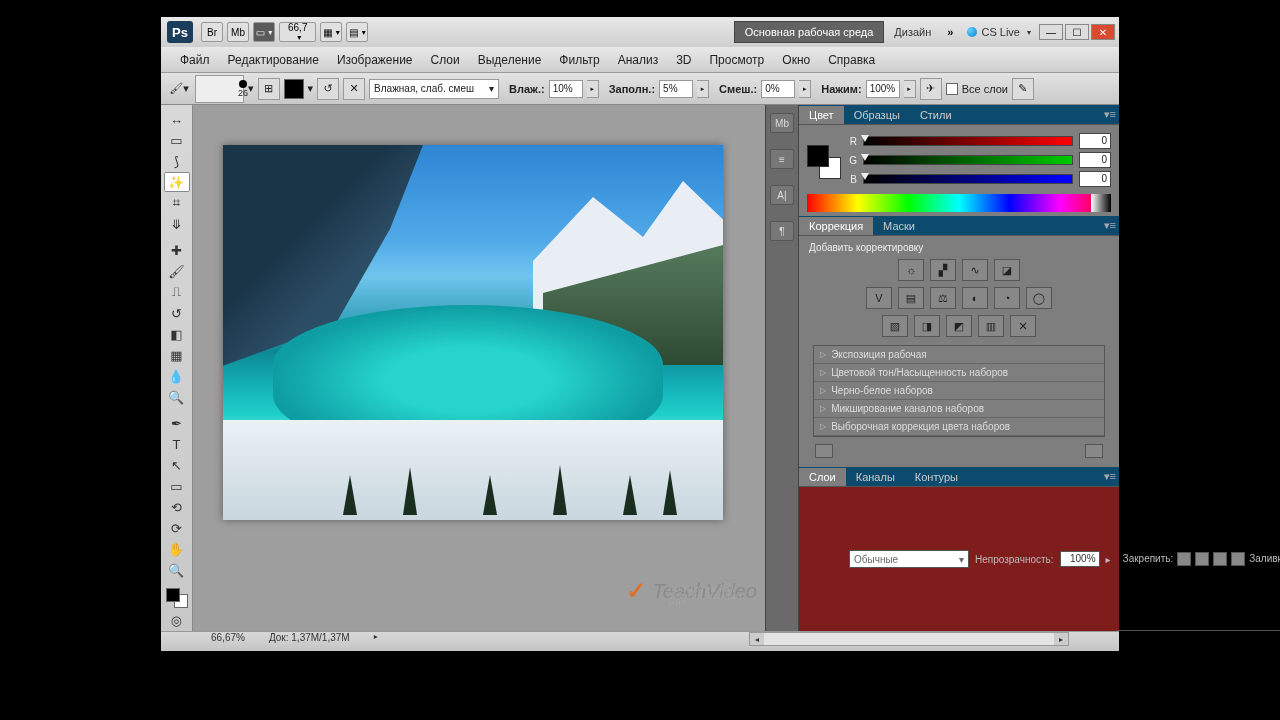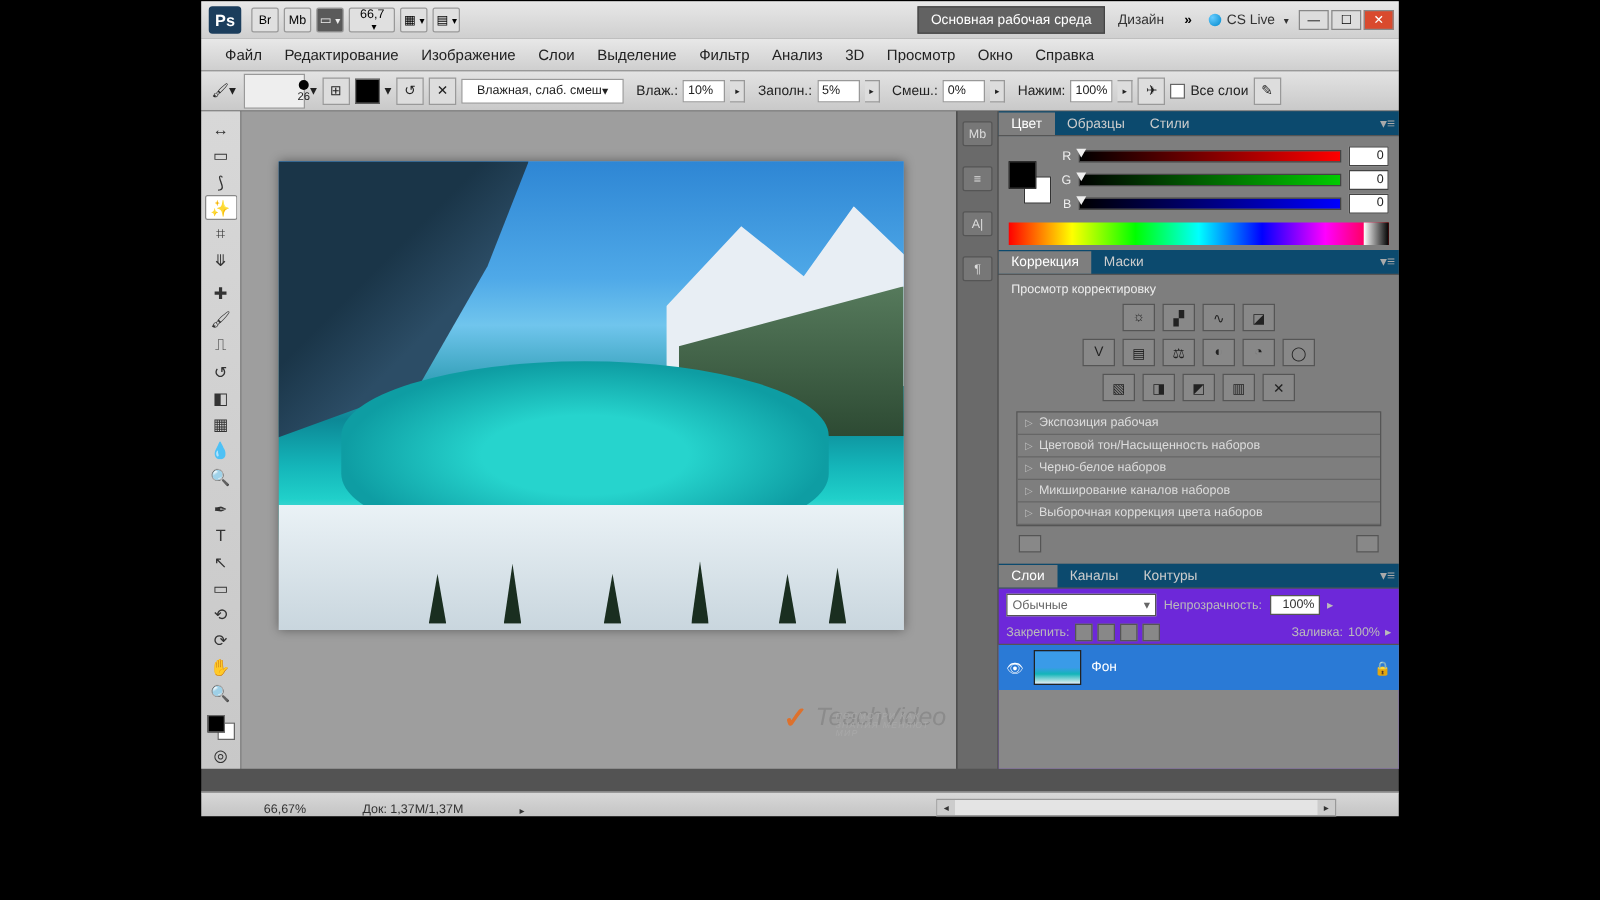--- a/index.html
+++ b/index.html
@@ -1,17 +1,17 @@
 <!DOCTYPE html>
 <html><head>
 <meta charset="utf-8">
 <style>
   * { box-sizing: border-box; margin: 0; padding: 0; font-family: Tahoma, Arial, sans-serif; }
   body { background: #000; width: 1280px; height: 720px; overflow: hidden; position: relative; }
-  .app-window { position: absolute; left: 160px; top: 0; width: 960px; height: 636px; background: #535353; border: 1px solid #000; }
+  .app-window { position: absolute; left: 160px; top: 16px; width: 960px; height: 636px; background: #535353; border: 1px solid #000; }
   
   
   .title-bar { height: 30px; background: linear-gradient(to bottom, #e8e8e8, #cfcfcf); display: flex; align-items: center; font-size: 11px; }
   .title-bar .ps-icon { width: 26px; height: 22px; margin: 0 6px; background: #1b3d5c; color: #fff; display: flex; align-items: center; justify-content: center; font-weight: bold; font-size: 13px; border-radius: 3px; }
   .title-bar .tb-btn { height: 20px; min-width: 22px; margin: 0 2px; background: #e0e0e0; border: 1px solid #999; border-radius: 2px; display: flex; align-items: center; justify-content: center; font-size: 10px; cursor: pointer; }
   .title-bar .tb-btn.wide { padding: 0 8px; flex-direction: column; }
   .title-bar .tb-btn.dark { background: #5a5a5a; color: #eee; }
   .title-bar .dropdown-arrow { font-size: 8px; margin-left: 3px; }
   .title-bar .spacer { flex: 1; }
   .title-bar .workspace-btn { padding: 0 10px; height: 22px; background: #626262; color: #fff; border: 1px solid #444; display: flex; align-items: center; font-size: 11px; }
@@ -28,22 +28,22 @@
   .menu-bar .menu-item { padding: 3px 9px; cursor: pointer; }
   
   
   .options-bar { height: 32px; background: linear-gradient(to bottom, #e3e3e3, #c9c9c9); display: flex; align-items: center; padding: 0 6px; font-size: 11px; color: #222; border-bottom: 1px solid #888; gap: 4px; }
   .options-bar .brush-icon { width: 24px; height: 20px; display: flex; align-items: center; justify-content: center; }
   .options-bar .brush-preview { width: 30px; height: 28px; display: flex; flex-direction: column; align-items: center; justify-content: center; border: 1px solid #999; background: #eee; padding-left: 47px; }
   .options-bar .brush-dot { width: 8px; height: 8px; background: #000; border-radius: 50%; }
   .options-bar .brush-size { font-size: 9px; }
   .options-bar .opt-btn { width: 22px; height: 22px; border: 1px solid #999; background: #ddd; display: flex; align-items: center; justify-content: center; }
   .options-bar .color-swatch { width: 20px; height: 20px; background: #000; border: 1px solid #666; }
-  .options-bar .mode-select { width: 130px; height: 20px; border: 1px solid #999; background: #fff; padding: 0 4px; font-size: 10px; display: flex; align-items: center; justify-content: center; }
-  .options-bar .opt-label { margin-left: 6px; }
+  .options-bar .mode-select { width: 130px; height: 20px; border: 1px solid #999; background: #fff; padding: 0 4px; font-size: 10px; display: flex; align-items: center; justify-content: space-between; }
+  .options-bar .opt-label { margin-left: 6px; font-weight: bold; }
   .options-bar .opt-input { width: 34px; height: 18px; border: 1px solid #999; background: #fff; text-align: right; padding: 0 3px; font-size: 10px; display: inline-flex; align-items: center; }
   .options-bar .opt-arrow { width: 12px; height: 18px; border: 1px solid #999; background: #ddd; border-left: none; display: inline-flex; align-items: center; justify-content: center; font-size: 7px; }
   .options-bar .chk { width: 12px; height: 12px; border: 1px solid #666; background: #fff; }
   
   
   .main-row { display: flex; height: calc(100% - 30px - 26px - 32px - 20px); }
   
   
   .toolbox { width: 32px; background: linear-gradient(to bottom, #d8d8d8, #c8c8c8); border-right: 1px solid #888; display: flex; flex-direction: column; align-items: center; padding-top: 4px; gap: 1px; }
   .toolbox .tool { width: 26px; height: 22px; display: flex; align-items: center; justify-content: center; font-size: 13px; color: #333; cursor: pointer; border-radius: 2px; }
@@ -101,34 +101,34 @@
   .corr-title { font-size: 10px; color: #eee; margin-bottom: 6px; padding-left: 4px; }
   .corr-row { display: flex; justify-content: center; gap: 6px; margin-bottom: 6px; }
   .corr-btn { width: 26px; height: 22px; background: #888; border: 1px solid #555; display: flex; align-items: center; justify-content: center; font-size: 11px; color: #222; }
   .preset-list { background: #7e7e7e; border: 1px solid #555; max-height: 140px; overflow-y: auto; margin: 2px 8px 4px 8px; }
   .preset-item { padding: 3px 6px; font-size: 10px; color: #ddd; border-bottom: 1px solid #666; display: flex; align-items: center; gap: 5px; cursor: pointer; }
   .preset-item::before { content: '▷'; font-size: 8px; color: #bbb; }
   .corr-footer { display: flex; justify-content: space-between; padding: 3px 10px; }
   .corr-footer-ico { width: 18px; height: 14px; background: #888; border: 1px solid #555; }
   
   
-  .layers-panel { flex: 1; background: #6d28d9; display: flex; flex-direction: column; }
+  .layers-panel { flex: 1; background: #7f1d1d; display: flex; flex-direction: row; padding-left: 44px; }
   .layers-opts { display: flex; align-items: center; padding: 4px 6px; gap: 6px; font-size: 10px; color: #bbb; }
   .layers-opts select, .layers-opts .sel { width: 120px; height: 18px; background: #fff; color: #666; border: 1px solid #555; font-size: 10px; padding: 0 4px; display: flex; align-items: center; justify-content: space-between; }
   .layers-opts .opv { width: 40px; height: 16px; background: #fff; color: #333; border: 1px solid #555; text-align: right; padding: 0 3px; font-size: 10px; line-height: 14px; }
   .lock-row { display: flex; align-items: center; padding: 2px 6px; gap: 4px; font-size: 10px; color: #bbb; border-bottom: 1px solid #555; }
   .lock-row .lock-ico { width: 14px; height: 14px; background: #888; border: 1px solid #555; }
   .layer-list { flex: 1; background: #888; }
   .layer-item { display: flex; align-items: center; padding: 4px 6px; gap: 8px; background: #2a7ad6; color: #fff; font-size: 11px; }
   .layer-item .eye { width: 14px; height: 14px; display: flex; align-items: center; justify-content: center; }
   .layer-item .thumb { width: 38px; height: 28px; background: linear-gradient(to bottom, #3a9be8 50%, #14b5b9 70%, #e8f0f4 100%); border: 1px solid #222; }
   .layer-item .lock { margin-left: auto; }
   
   
-  .status-bar { height: 20px; background: linear-gradient(to bottom, #d8d8d8, #c4c4c4); display: flex; align-items: flex-end; font-size: 10px; color: #333; padding: 0 50px; gap: 45px; border-top: 1px solid #999; margin-top: 18px; }
+  .status-bar { height: 20px; background: linear-gradient(to bottom, #d8d8d8, #c4c4c4); display: flex; align-items: flex-start; font-size: 10px; color: #333; padding: 0 50px; gap: 24px; border-top: 1px solid #999; }
   .status-bar .scroller { margin-left: auto; width: 320px; height: 14px; background: #e4e4e4; border: 1px solid #999; display: flex; align-items: center; }
   .status-bar .scroller .sc-btn { width: 14px; height: 12px; background: #ccc; display: flex; align-items: center; justify-content: center; font-size: 8px; }
   
   
   .watermark { position: absolute; right: 8px; bottom: 26px; display: flex; align-items: center; gap: 6px; font-size: 20px; color: #888; font-style: italic; opacity: .85; }
   .watermark .tv-logo { font-weight: bold; font-style: normal; color: #e86a1a; font-size: 24px; }
   .watermark .tv-sub { font-size: 7px; letter-spacing: 1px; color: #aaa; position: absolute; bottom: -2px; left: 42px; }
   
 </style>
 </head>
@@ -315,21 +315,21 @@
         </div>
         <div class="spectrum"></div>
       </div>
 
       <div class="panel-header">
         <div class="panel-tab active">Коррекция</div>
         <div class="panel-tab">Маски</div>
         <div class="panel-menu">▾≡</div>
       </div>
       <div class="corr-panel">
-        <div class="corr-title">Просмотр корректировку</div>
+        <div class="corr-title">Добавить корректировку</div>
         <div class="corr-row">
           <div class="corr-btn">☼</div>
           <div class="corr-btn">▞</div>
           <div class="corr-btn">∿</div>
           <div class="corr-btn">◪</div>
         </div>
         <div class="corr-row">
           <div class="corr-btn">V</div>
           <div class="corr-btn">▤</div>
           <div class="corr-btn">⚖</div>

